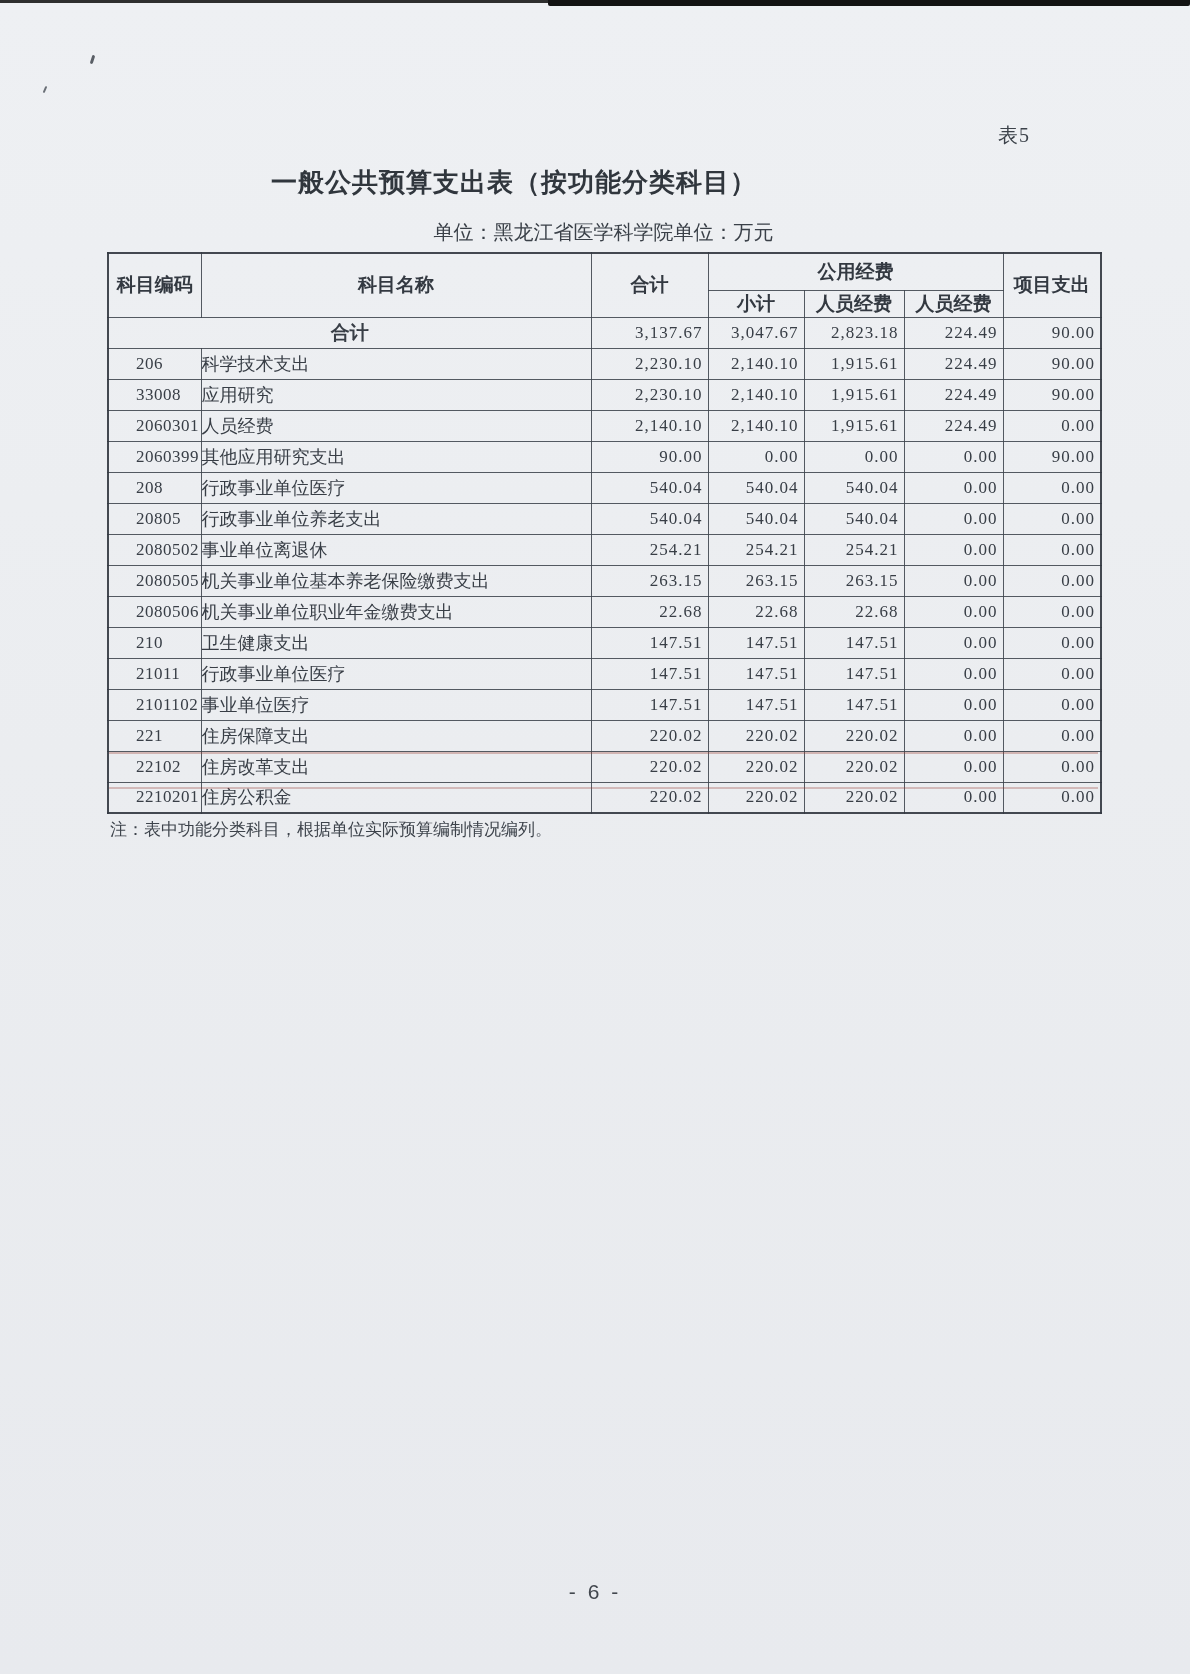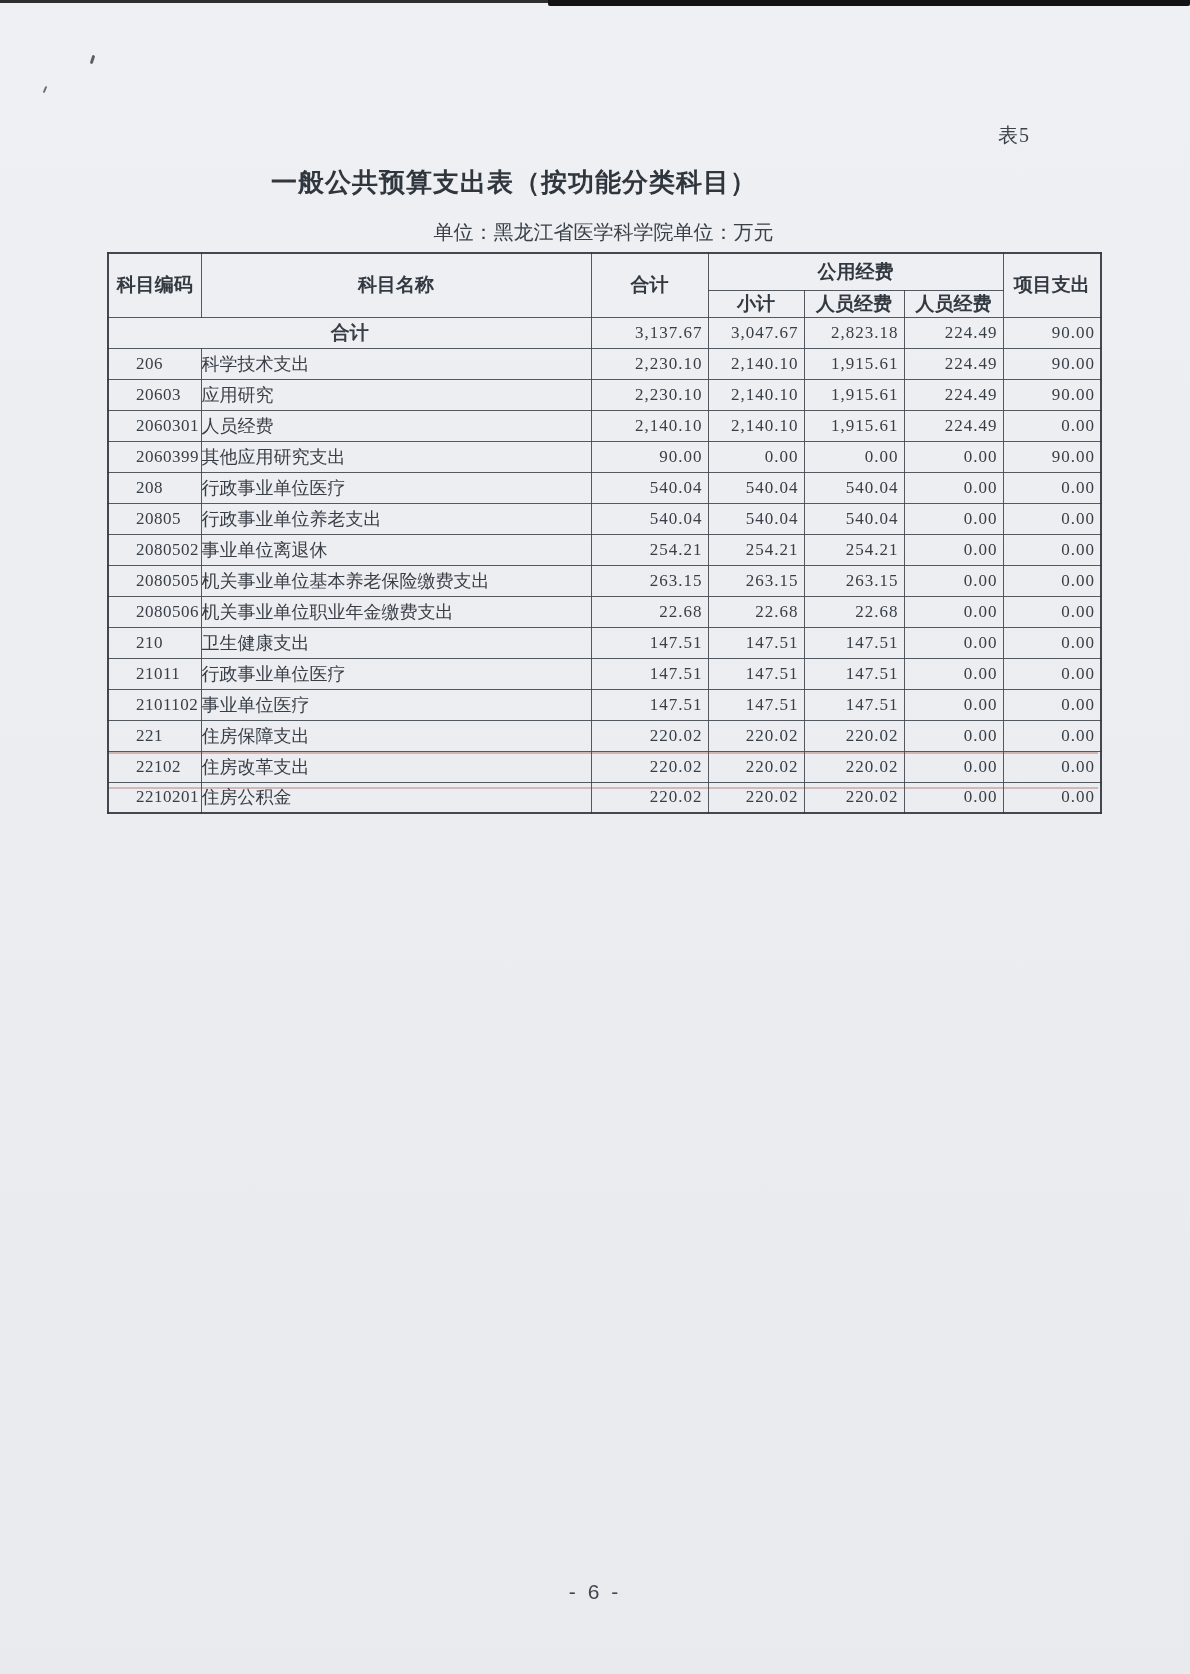--- a/index.html
+++ b/index.html
@@ -145,21 +145,21 @@
         <tr>
           <td class="cell-code">206</td>
           <td class="cell-name">科学技术支出</td>
           <td class="cell-num">2,230.10</td>
           <td class="cell-num">2,140.10</td>
           <td class="cell-num">1,915.61</td>
           <td class="cell-num">224.49</td>
           <td class="cell-num">90.00</td>
         </tr>
         <tr>
-          <td class="cell-code">20603</td>
+          <td class="cell-code">33008</td>
           <td class="cell-name">应用研究</td>
           <td class="cell-num">2,230.10</td>
           <td class="cell-num">2,140.10</td>
           <td class="cell-num">1,915.61</td>
           <td class="cell-num">224.49</td>
           <td class="cell-num">90.00</td>
         </tr>
         <tr>
           <td class="cell-code">2060301</td>
           <td class="cell-name">人员经费</td>
@@ -276,16 +276,17 @@
           <td class="cell-num">220.02</td>
           <td class="cell-num">0.00</td>
           <td class="cell-num">0.00</td>
         </tr>
       </tbody>
   </table>
 
   <div class="artifact-line1"></div>
   <div class="artifact-line2"></div>
 
+  <div class="note">注：表中功能分类科目，根据单位实际预算编制情况编列。</div>
 
   <div class="page-number">- 6 -</div>
 
 </div>
 
 </body></html>

